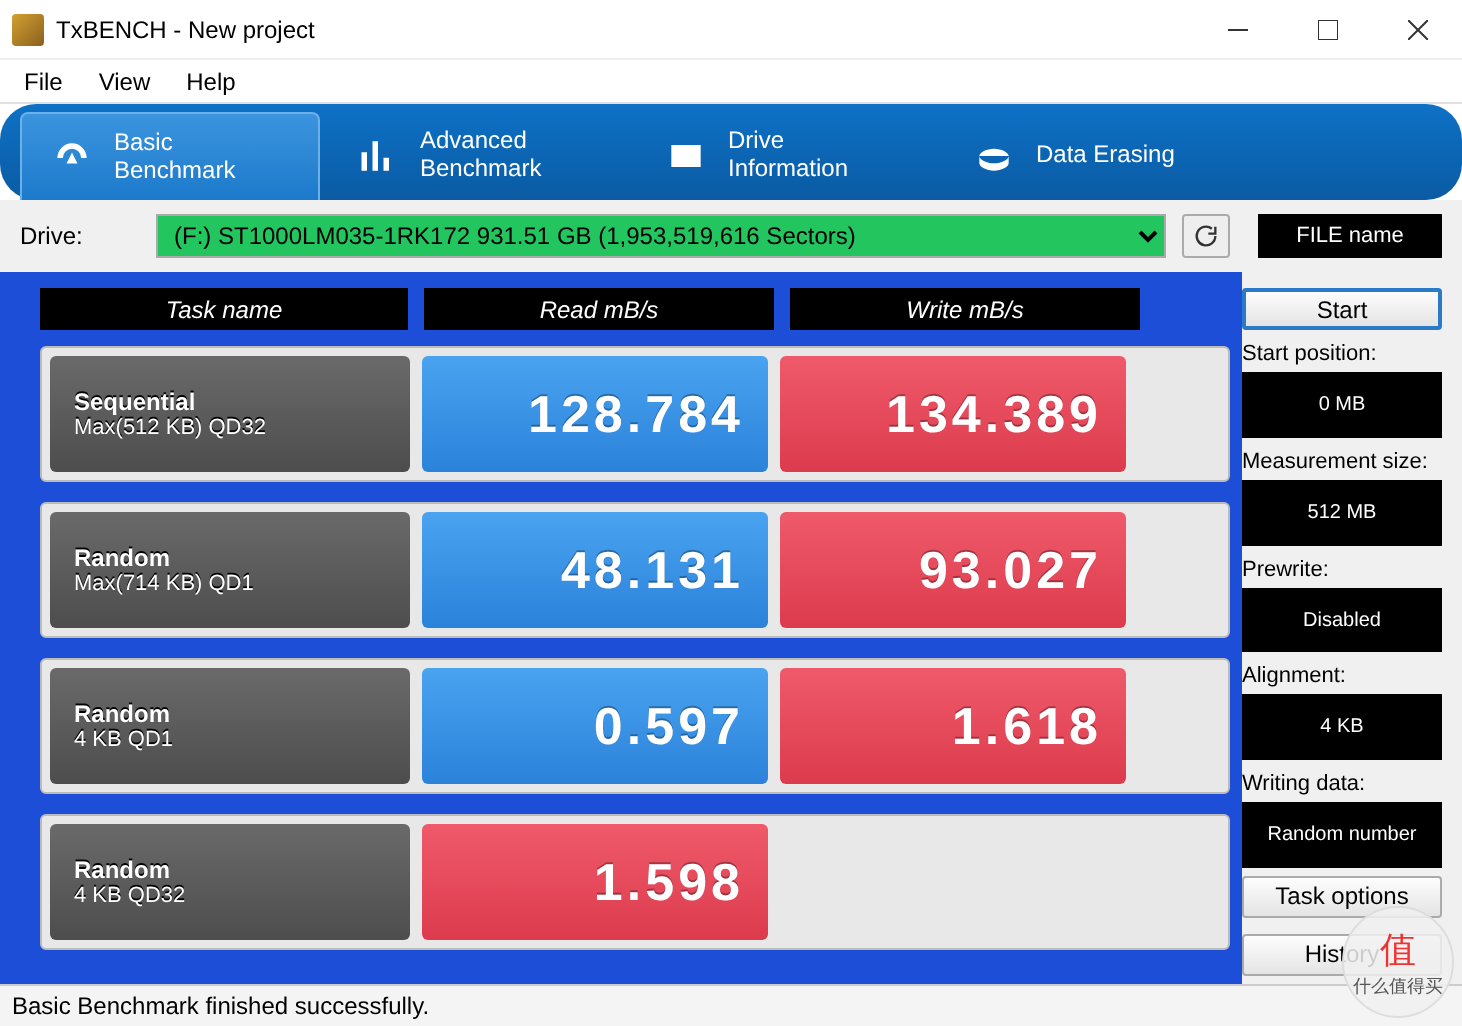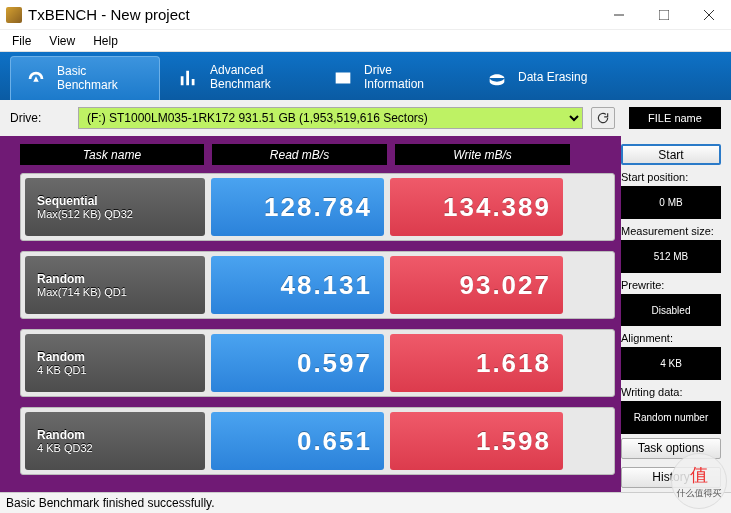--- a/index.html
+++ b/index.html
@@ -1,37 +1,37 @@
 <!DOCTYPE html>
 <html><head>
 <meta charset="utf-8">
 <style>
 * { box-sizing: border-box; margin: 0; padding: 0; font-family: "Segoe UI", Arial, sans-serif; }
 body { background: #fff; width: 731px; height: 513px; overflow: hidden; position: relative; }
 .titlebar { height: 30px; display: flex; align-items: center; padding: 0 0 0 6px; background: #fff; border-bottom: 1px solid #eee; }
 .titlebar .appicon { width: 16px; height: 16px; background: linear-gradient(135deg,#d4a030,#8a6020); border-radius: 2px; margin-right: 6px; }
-.titlebar .title { font-size: 15px; flex: 1; }
+.titlebar .title { font-size: 12px; flex: 1; }
 .titlebar .winbtns { display: flex; }
 .titlebar .winbtn { width: 45px; height: 30px; display: flex; align-items: center; justify-content: center; font-size: 13px; }
 .titlebar .winbtn svg { width: 10px; height: 10px; stroke: #333; stroke-width: 1; fill: none; }
 .menubar { height: 22px; display: flex; align-items: center; padding: 0 4px; font-size: 12px; gap: 2px; border-bottom: 1px solid #e0e0e0; }
 .menubar span { padding: 2px 8px; }
-.tabbar { height: 48px; background: linear-gradient(#0e71c6,#0a5ba3); display: flex; padding: 4px 10px 0 10px; gap: 4px; }
+.tabbar { height: 48px; background: linear-gradient(#0e71c6,#0a5ba3); display: flex; padding: 4px 10px 0 10px; gap: 4px; border-radius: 18px; }
 .tab { flex: 0 0 auto; min-width: 150px; display: flex; align-items: center; gap: 10px; padding: 4px 14px; color: #fff; font-size: 12px; border-radius: 4px 4px 0 0; cursor: pointer; }
 .tab.active { background: linear-gradient(#3c94de,#1c7acb); border: 1px solid #6cb0e8; border-bottom: none; }
 .tab .ticon { width: 22px; height: 22px; display: flex; align-items: center; justify-content: center; }
 .tab .ticon svg { width: 22px; height: 22px; fill: #fff; }
 .tab .tlabel { line-height: 1.15; }
 .drivebar { height: 36px; display: flex; align-items: center; padding: 6px 10px; gap: 8px; background: #f0f0f0; }
 .drivebar .lbl { font-size: 12px; width: 60px; }
-.drivebar select { flex: 1; font-size: 12px; height: 22px; border: 1px solid #aaa; background: #bef264; padding: 0 4px; }
+.drivebar select { flex: 1; font-size: 12px; height: 22px; border: 1px solid #aaa; background: #22c55e; padding: 0 4px; }
 .drivebar .reload { width: 24px; height: 22px; border: 1px solid #aaa; background: #eee; display: flex; align-items: center; justify-content: center; border-radius: 2px; }
 .drivebar .filemode { width: 92px; height: 22px; background: #000; color: #fff; font-size: 11px; display: flex; align-items: center; justify-content: center; margin-left: 6px; }
 .mainrow { display: flex; height: 356px; }
-.tablearea { flex: 1; padding: 8px 6px 4px 20px; background: #701a75; }
+.tablearea { flex: 1; padding: 8px 6px 4px 20px; background: #1d4ed8; }
 .hdr { display: flex; gap: 8px; margin-bottom: 8px; }
 .hdr div { background: #000; color: #fff; font-size: 12px; font-style: italic; height: 21px; display: flex; align-items: center; justify-content: center; }
 .hdr .c1 { width: 184px; }
 .hdr .c2 { width: 175px; }
 .hdr .c3 { width: 175px; }
 .rowbox { border: 1px solid #bbb; border-radius: 3px; padding: 4px; display: flex; gap: 6px; margin-bottom: 10px; background: #e8e8e8; }
 .cell { height: 58px; border-radius: 3px; display: flex; flex-direction: column; justify-content: center; padding: 12px 12px; font-weight: bold; }
 .cell.task { width: 180px; background: linear-gradient(#6a6a6a,#4d4d4d); color: #fff; font-size: 12px; text-shadow: 0 -1px 0 #000; }
 .cell.task .t2 { font-weight: normal; font-size: 11px; }
 .cell.read { width: 173px; background: linear-gradient(#4aa3f0,#2b82da); color: #fff; font-size: 26px; text-align: right; align-items: flex-end; letter-spacing: 2px; text-shadow: 0 -1px 0 rgba(0,0,0,.3); }
@@ -154,21 +154,20 @@
             <div class="t2">4 KB QD1</div>
           </div>
           <div class="cell read">0.597</div>
           <div class="cell write">1.618</div>
         </div>
         <div class="rowbox">
           <div class="cell task">
             <div>Random</div>
             <div class="t2">4 KB QD32</div>
           </div>
-          <div class="cell read">0.651</div>
           <div class="cell write">1.598</div>
         </div>
       </div>
   </div>
 
   <div class="sidebar">
     <div class="btn start">Start</div>
     <div class="slabel">Start position:</div>
     <div class="sval">0 MB</div>
     <div class="slabel">Measurement size:</div>

